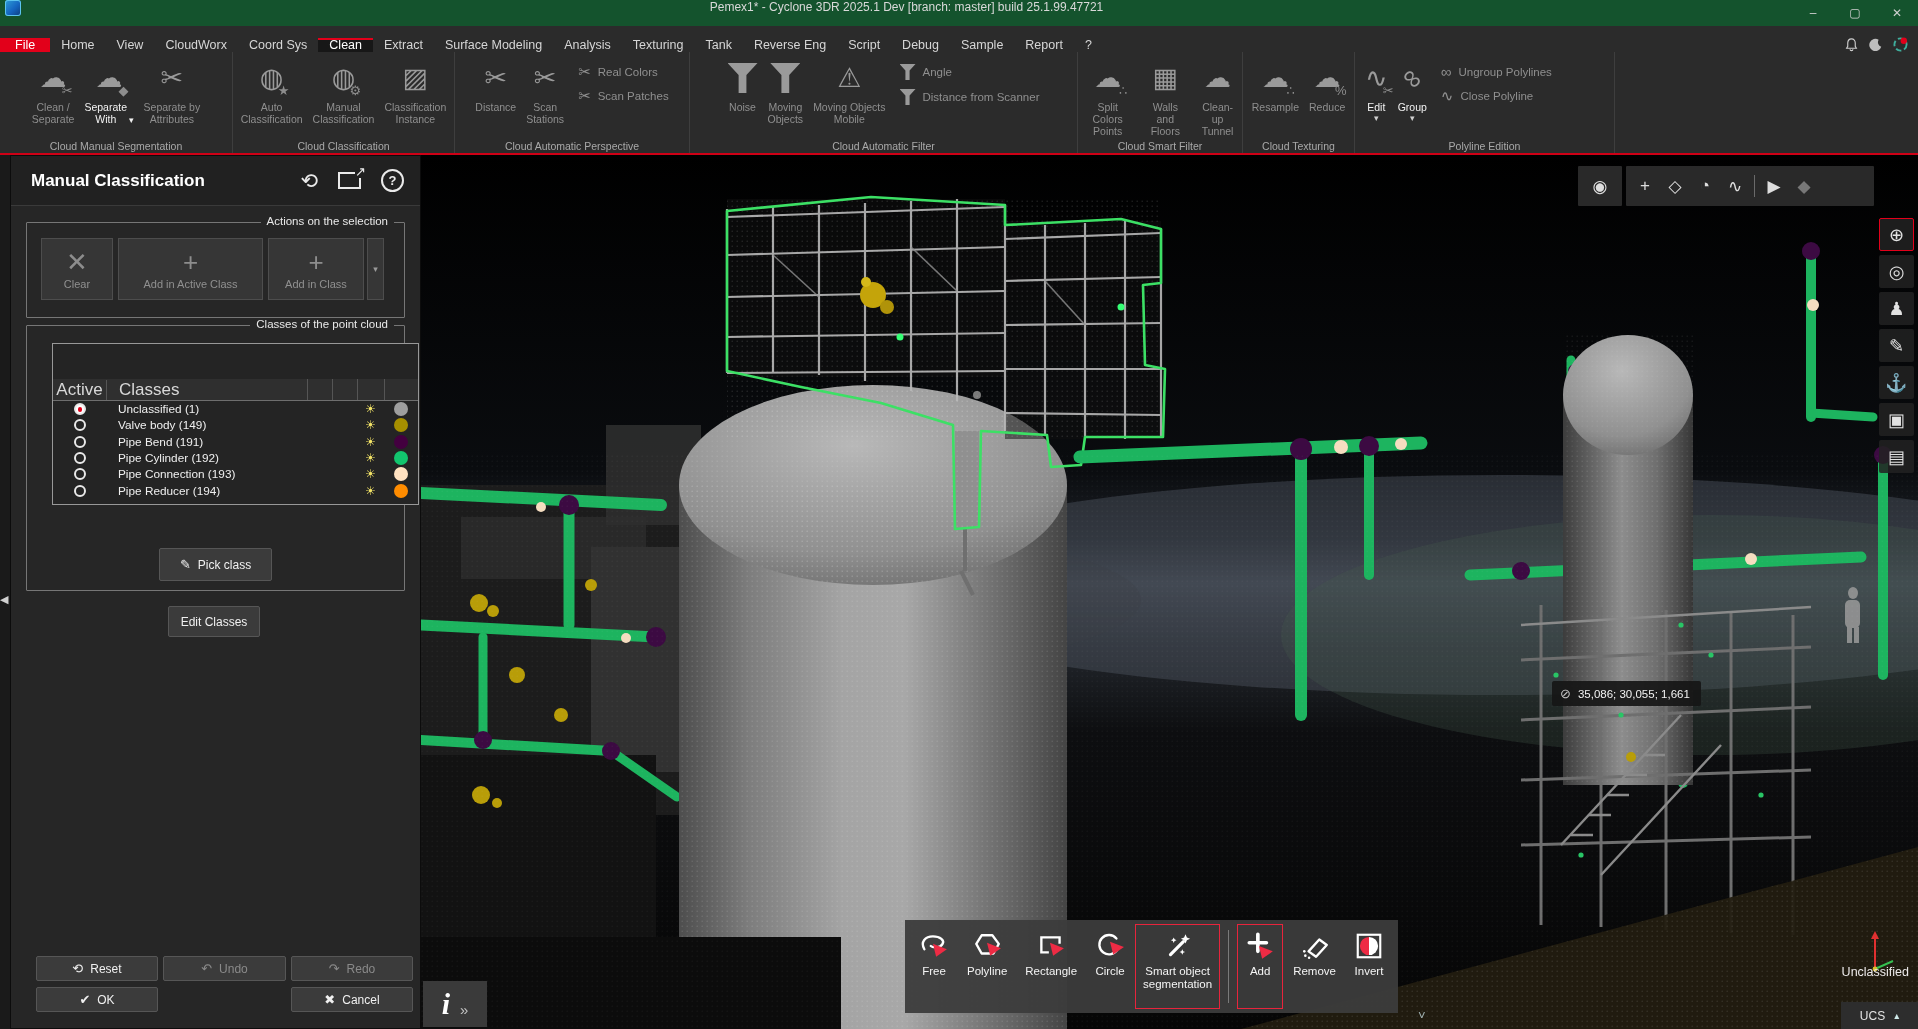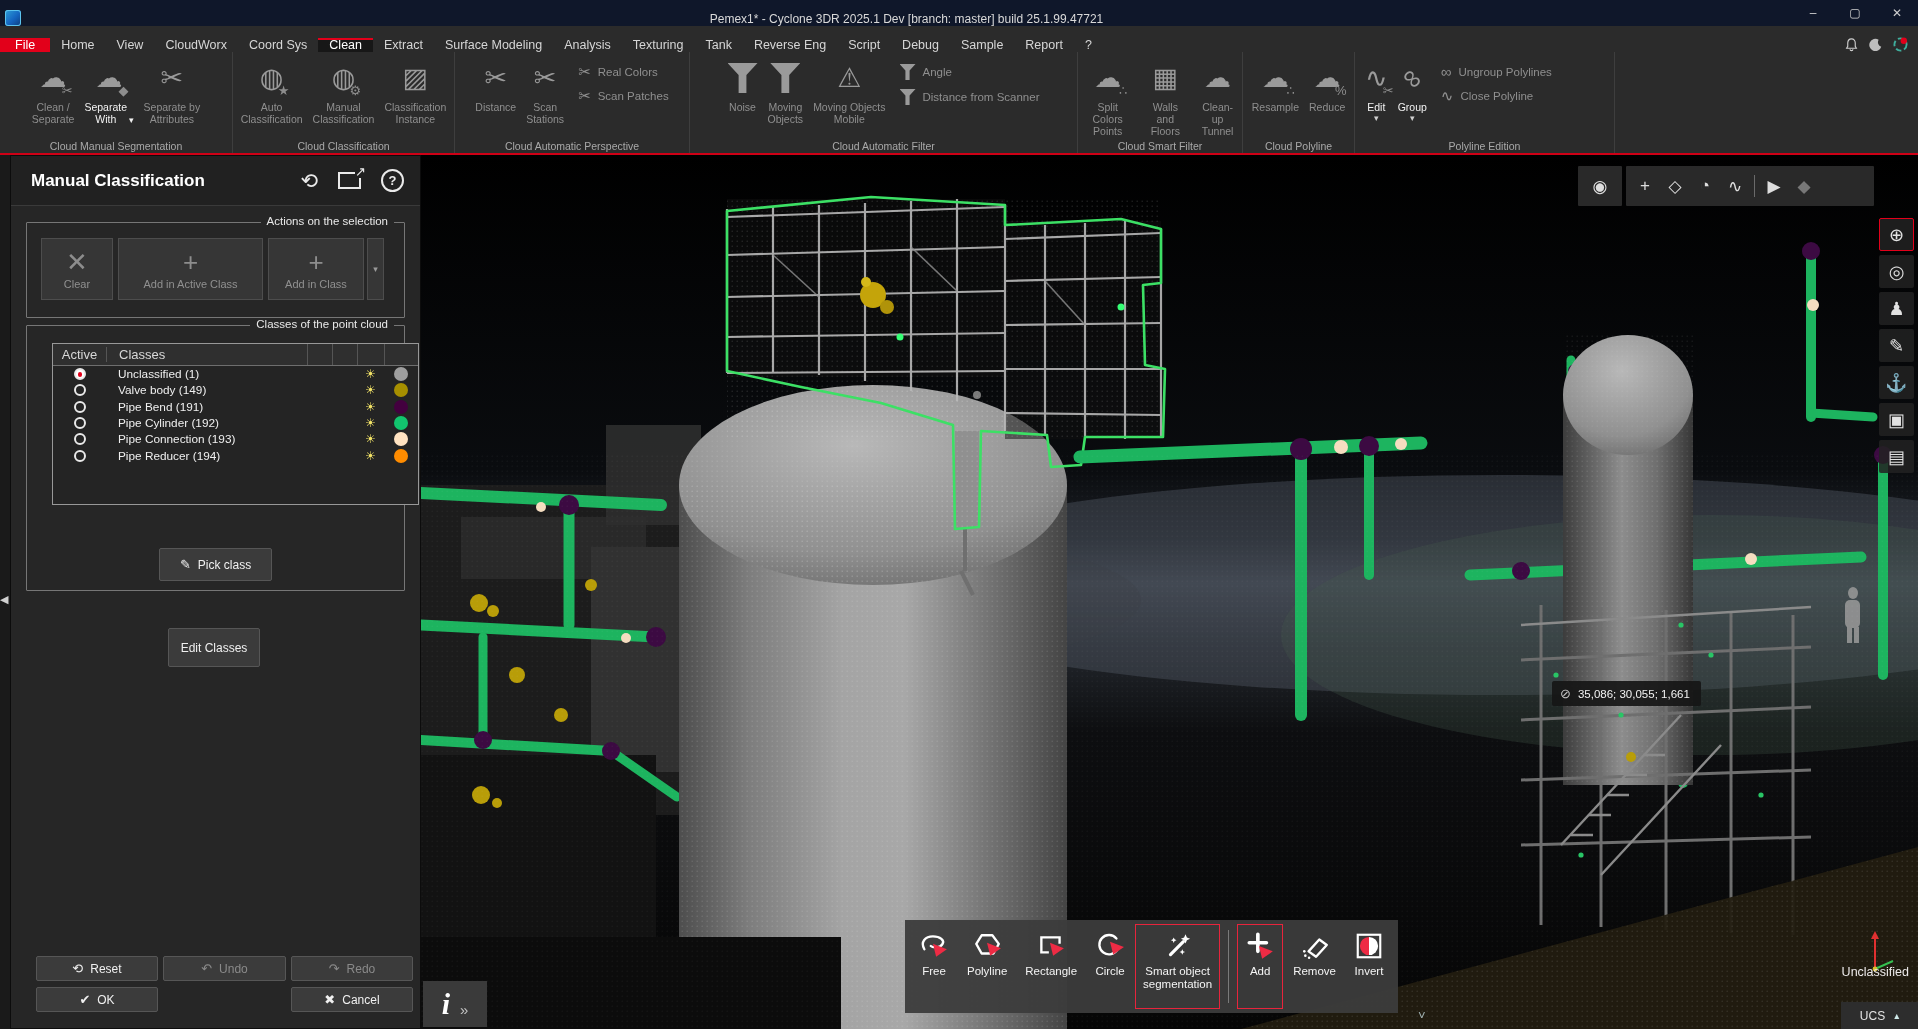--- a/index.html
+++ b/index.html
@@ -1,19 +1,19 @@
 <!DOCTYPE html>
 <html><head>
 <meta charset="utf-8">
 <style>
   html,body{margin:0;padding:0;background:#000;}
   body{width:1918px;height:1029px;position:relative;overflow:hidden;
        font-family:"Liberation Sans",sans-serif;-webkit-user-select:none;user-select:none;color:#d6d6d6;}
   
-  .titlebar{position:absolute;left:0;top:0;right:0;height:26px;background:#0f172a;display:flex;align-items:flex-end;}
+  .titlebar{position:absolute;left:0;top:0;right:0;height:26px;background:#14532d;display:flex;align-items:flex-start;}
   .appico{width:16px;height:16px;margin-left:5px;border-radius:3px;
           background:linear-gradient(135deg,#2e9fd8 0%,#1565c0 55%,#0d3c7a 100%);
           box-shadow:inset 0 0 0 1px #5dc4ee;}
   .wtitle{flex:1;text-align:center;font-size:12px;color:#d9d9d9;}
   .wbtns{display:flex;height:100%;}
   .wbtn{width:42px;height:100%;display:flex;align-items:center;justify-content:center;font-size:12px;color:#cfcfcf;}
   
   .menubar{position:absolute;left:0;top:26px;right:0;height:26px;background:#2b2b2b;display:flex;align-items:flex-end;}
   .mi{display:flex;align-items:center;padding:0 11px;font-size:12.5px;color:#d6d6d6;white-space:nowrap;}
   .mi.file{background:#e2001a;color:#fff;padding:0 15px;}
@@ -55,21 +55,21 @@
   .helpico{width:19px;height:19px;border:2px solid #eaeaea;border-radius:50%;display:flex;align-items:center;justify-content:center;
            font-size:13px;font-weight:bold;color:#eaeaea;}
   .gbox{position:absolute;border:1px solid #767676;border-radius:1px;}
   .glegend{position:absolute;top:-8px;right:10px;background:#262626;padding:0 6px;font-size:11.5px;color:#e8e8e8;}
   .abtn{position:absolute;background:#363636;border:1px solid #4d4d4d;display:flex;flex-direction:column;align-items:center;justify-content:center;gap:3px;box-sizing:border-box;}
   .abtn .aic{font-size:26px;color:#8d8d8d;line-height:1;}
   .abtn .albl{font-size:11px;color:#909090;}
   .dropstrip{position:absolute;background:#363636;border:1px solid #4d4d4d;display:flex;align-items:center;justify-content:center;color:#9a9a9a;font-size:9px;box-sizing:border-box;}
   
   .ctable{position:absolute;left:25px;top:17px;width:367px;height:162px;background:#242424;border:1px solid #989898;box-sizing:border-box;}
-  .thead{display:flex;height:21px;border-bottom:1px solid #6e6e6e;background:#2f2f2f;font-size:13px;color:#d8d8d8;align-items:center;}
+  .thead{display:flex;height:21px;border-bottom:1px solid #6e6e6e;background:#2f2f2f;font-size:17px;color:#d8d8d8;align-items:center;margin-top:35px;}
   .trow{display:flex;height:16.3px;align-items:center;font-size:11.8px;color:#efefef;}
   .col-a{width:53px;display:flex;justify-content:center;box-sizing:border-box;}
   .col-n{flex:1;padding-left:12px;box-sizing:border-box;border-left:1px solid #555;}
   .col-s{width:25px;align-self:stretch;border-left:1px solid #555;box-sizing:border-box;}
   .col-b{width:27px;align-self:stretch;border-left:1px solid #555;display:flex;align-items:center;justify-content:center;box-sizing:border-box;}
   .col-c{width:34px;align-self:stretch;border-left:1px solid #555;display:flex;align-items:center;justify-content:center;box-sizing:border-box;}
   .trow .col-n,.trow .col-s,.trow .col-b,.trow .col-c{border-left:none;}
   .radio{width:12px;height:12px;border:2px solid #e9e9e9;border-radius:50%;box-sizing:border-box;}
   .radio.on{background:#fff;position:relative;}
   .radio.on::after{content:"";position:absolute;left:2px;top:2px;width:4.5px;height:4.5px;background:#e2001a;border-radius:50%;}
@@ -328,21 +328,21 @@
         <span class="rlbl">Resample</span>
       </div>
       <div class="rbtn">
         <span class="icw">
             <span class="ic">☁</span>
             <span class="sub">%</span>
           </span>
         <span class="rlbl">Reduce</span>
       </div>
     </div>
-    <div class="rtitle">Cloud Polyline</div>
+    <div class="rtitle">Cloud Texturing</div>
   </div>
 
   <div class="rgroup leftal" style="width:260px">
     <div class="rbtns">
       <div class="rbtn on">
         <span class="icw">
             <span class="ic">∿</span>
             <span class="sub">✂</span>
           </span>
         <span class="rlbl">Edit</span>
@@ -505,21 +505,21 @@
           </span>
       </div>
     </div>
 
     <div class="pbtn" style="left:132px;top:222px;width:113px;height:33px;">
       <span class="bic">✎</span>
       <span>Pick class</span>
     </div>
   </div>
 
-  <div class="pbtn" style="left:157px;top:472px;width:92px;height:39px;">
+  <div class="pbtn" style="left:157px;top:450px;width:92px;height:31px;">
     <span>Edit Classes</span>
   </div>
 
   <div class="pbtn" style="left:25px;top:800px;width:122px;height:25px;">
     <span class="bic">⟲</span>
     <span>Reset</span>
   </div>
   <div class="pbtn dis" style="left:152px;top:800px;width:123px;height:25px;">
     <span class="bic">↶</span>
     <span>Undo</span>

